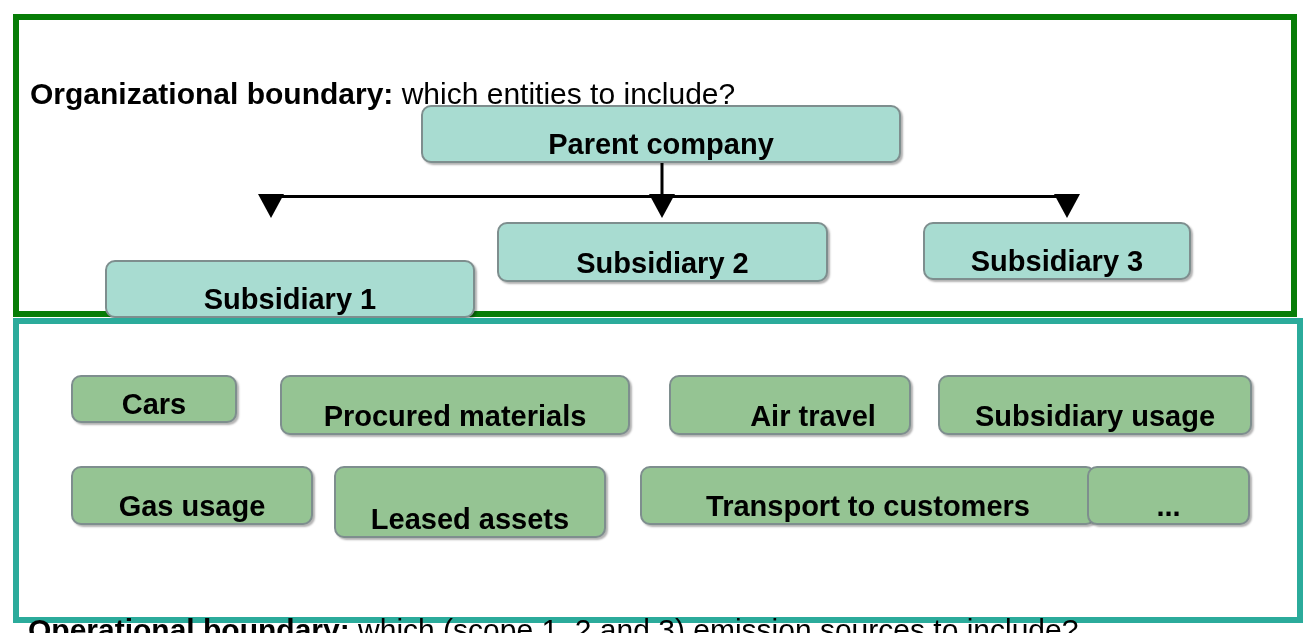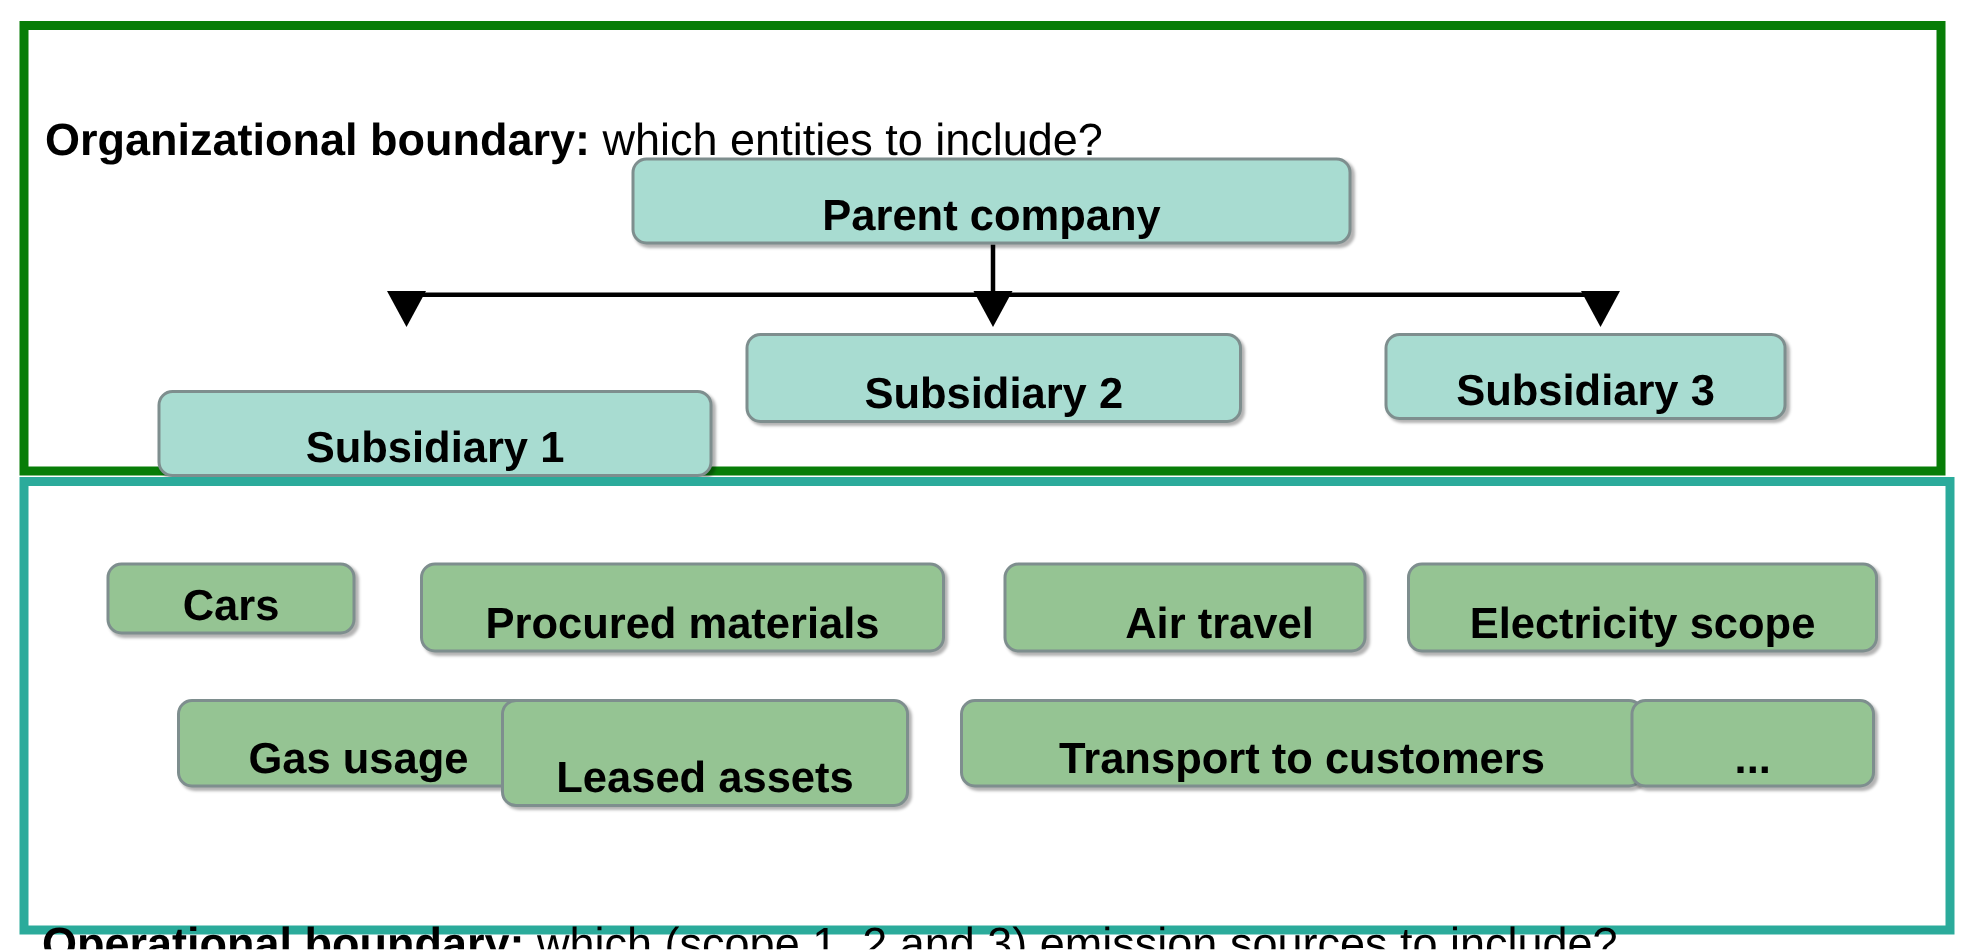--- a/index.html
+++ b/index.html
@@ -28,21 +28,21 @@
   .parent-node{left:402px;top:85px;width:480px;height:58px;}
   .sub1{left:86px;top:202px;width:370px;height:58px;margin-top:38px;}
   .sub2{left:478px;top:202px;width:331px;height:60px;}
   .sub3{left:904px;top:202px;width:268px;height:58px;}
   .connector{position:absolute;left:0;top:0;pointer-events:none;}
   
   .src-cars{left:52px;top:51px;width:166px;height:48px;}
   .src-procured{left:261px;top:51px;width:350px;height:60px;}
   .src-air{left:650px;top:51px;width:242px;height:60px;padding-left:46px;}
   .src-elec{left:919px;top:51px;width:314px;height:60px;}
-  .src-gas{left:52px;top:142px;width:242px;height:59px;margin-left:47px;}
+  .src-gas{left:52px;top:142px;width:242px;height:59px;}
   .src-leased{left:315px;top:142px;width:272px;height:72px;}
   .src-transport{left:621px;top:142px;width:456px;height:59px;}
   .src-more{left:1068px;top:142px;width:163px;height:59px;}
 </style>
 </head>
 <body>
 
 <div class="canvas">
 
   <div class="section org-section">
@@ -77,21 +77,21 @@
     <div class="node source src-cars">
       <span>Cars</span>
     </div>
     <div class="node source src-procured">
       <span>Procured materials</span>
     </div>
     <div class="node source src-air">
       <span>Air travel</span>
     </div>
     <div class="node source src-elec">
-      <span>Electricity scope</span>
+      <span>Subsidiary usage</span>
     </div>
 
     <div class="node source src-gas">
       <span>Gas usage</span>
     </div>
     <div class="node source src-leased">
       <span>Leased assets</span>
     </div>
     <div class="node source src-transport">
       <span>Transport to customers</span>

